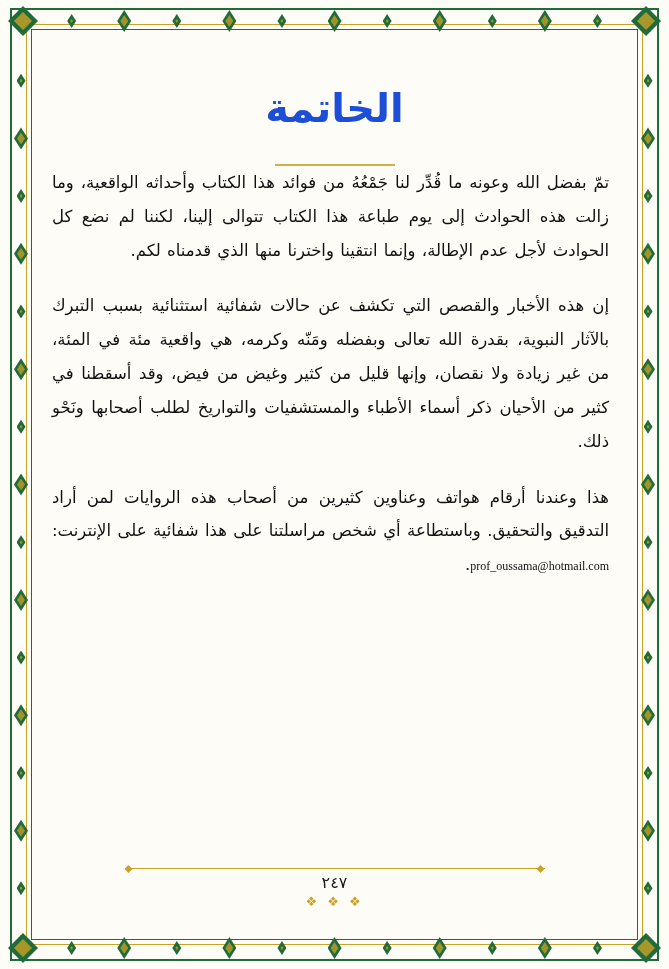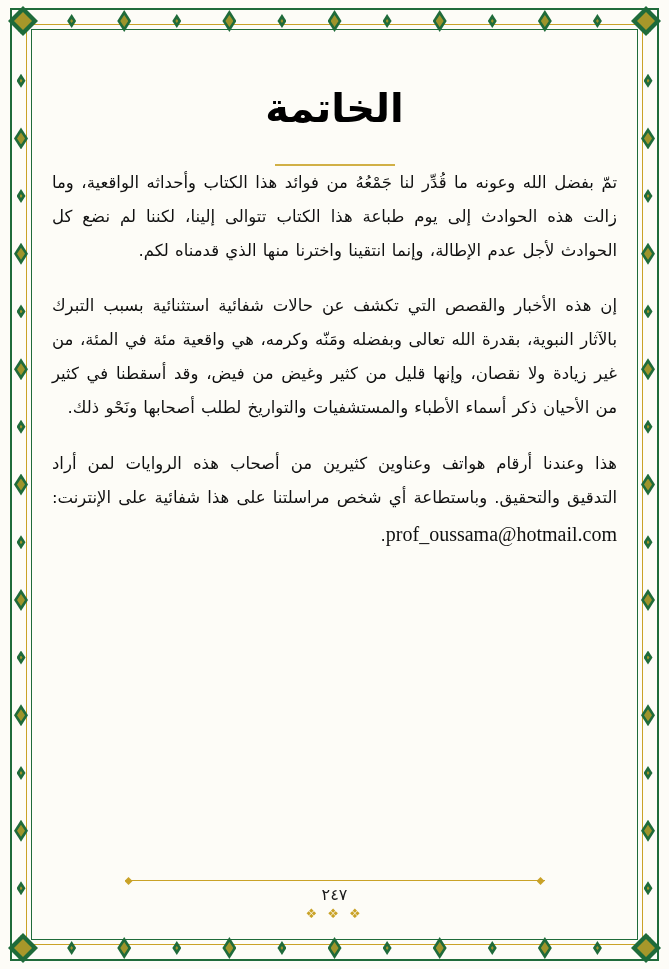--- a/index.html
+++ b/index.html
@@ -105,60 +105,60 @@
     left: 52px;
     right: 52px;
     top: 86px;
     bottom: 96px;
     direction: rtl;
     text-align: justify;
   }
 
   .chapter-title {
     text-align: center;
-    color: #000000;
+    color: #1d4ed8;
     font-family: "DejaVu Sans", "Liberation Sans", sans-serif;
     font-size: 40px;
     font-weight: bold;
     line-height: 1.1;
     margin: 0 0 34px 0;
     letter-spacing: -1px;
   }
   .title-underline {
     width: 120px;
     height: 2px;
     background: #c9a227;
     margin: 4px auto 0 auto;
     opacity: .85;
   }
 
   p.para {
-    margin: 0 0 22px 0;
+    margin: 0 8px 22px 0;
     font-size: 16.5px;
     line-height: 2.05;
     color: #101010;
     text-align: justify;
     text-align-last: right;
     word-spacing: 1px;
   }
   p.para:last-child { margin-bottom: 0; }
 
   .email {
     direction: ltr;
     unicode-bidi: embed;
     display: inline-block;
     font-family: "Liberation Serif", "DejaVu Serif", serif;
-    font-size: 20px;
+    font-size: 12px;
   }
 
   
   .footer {
     position: absolute;
     left: 0; right: 0;
-    bottom: 48px;
+    bottom: 60px;
     text-align: center;
   }
   .footer-rule {
     width: 420px;
     height: 0;
     margin: 0 auto 2px auto;
     border-top: 1px solid #c9a227;
     position: relative;
   }
   .footer-rule::before,

